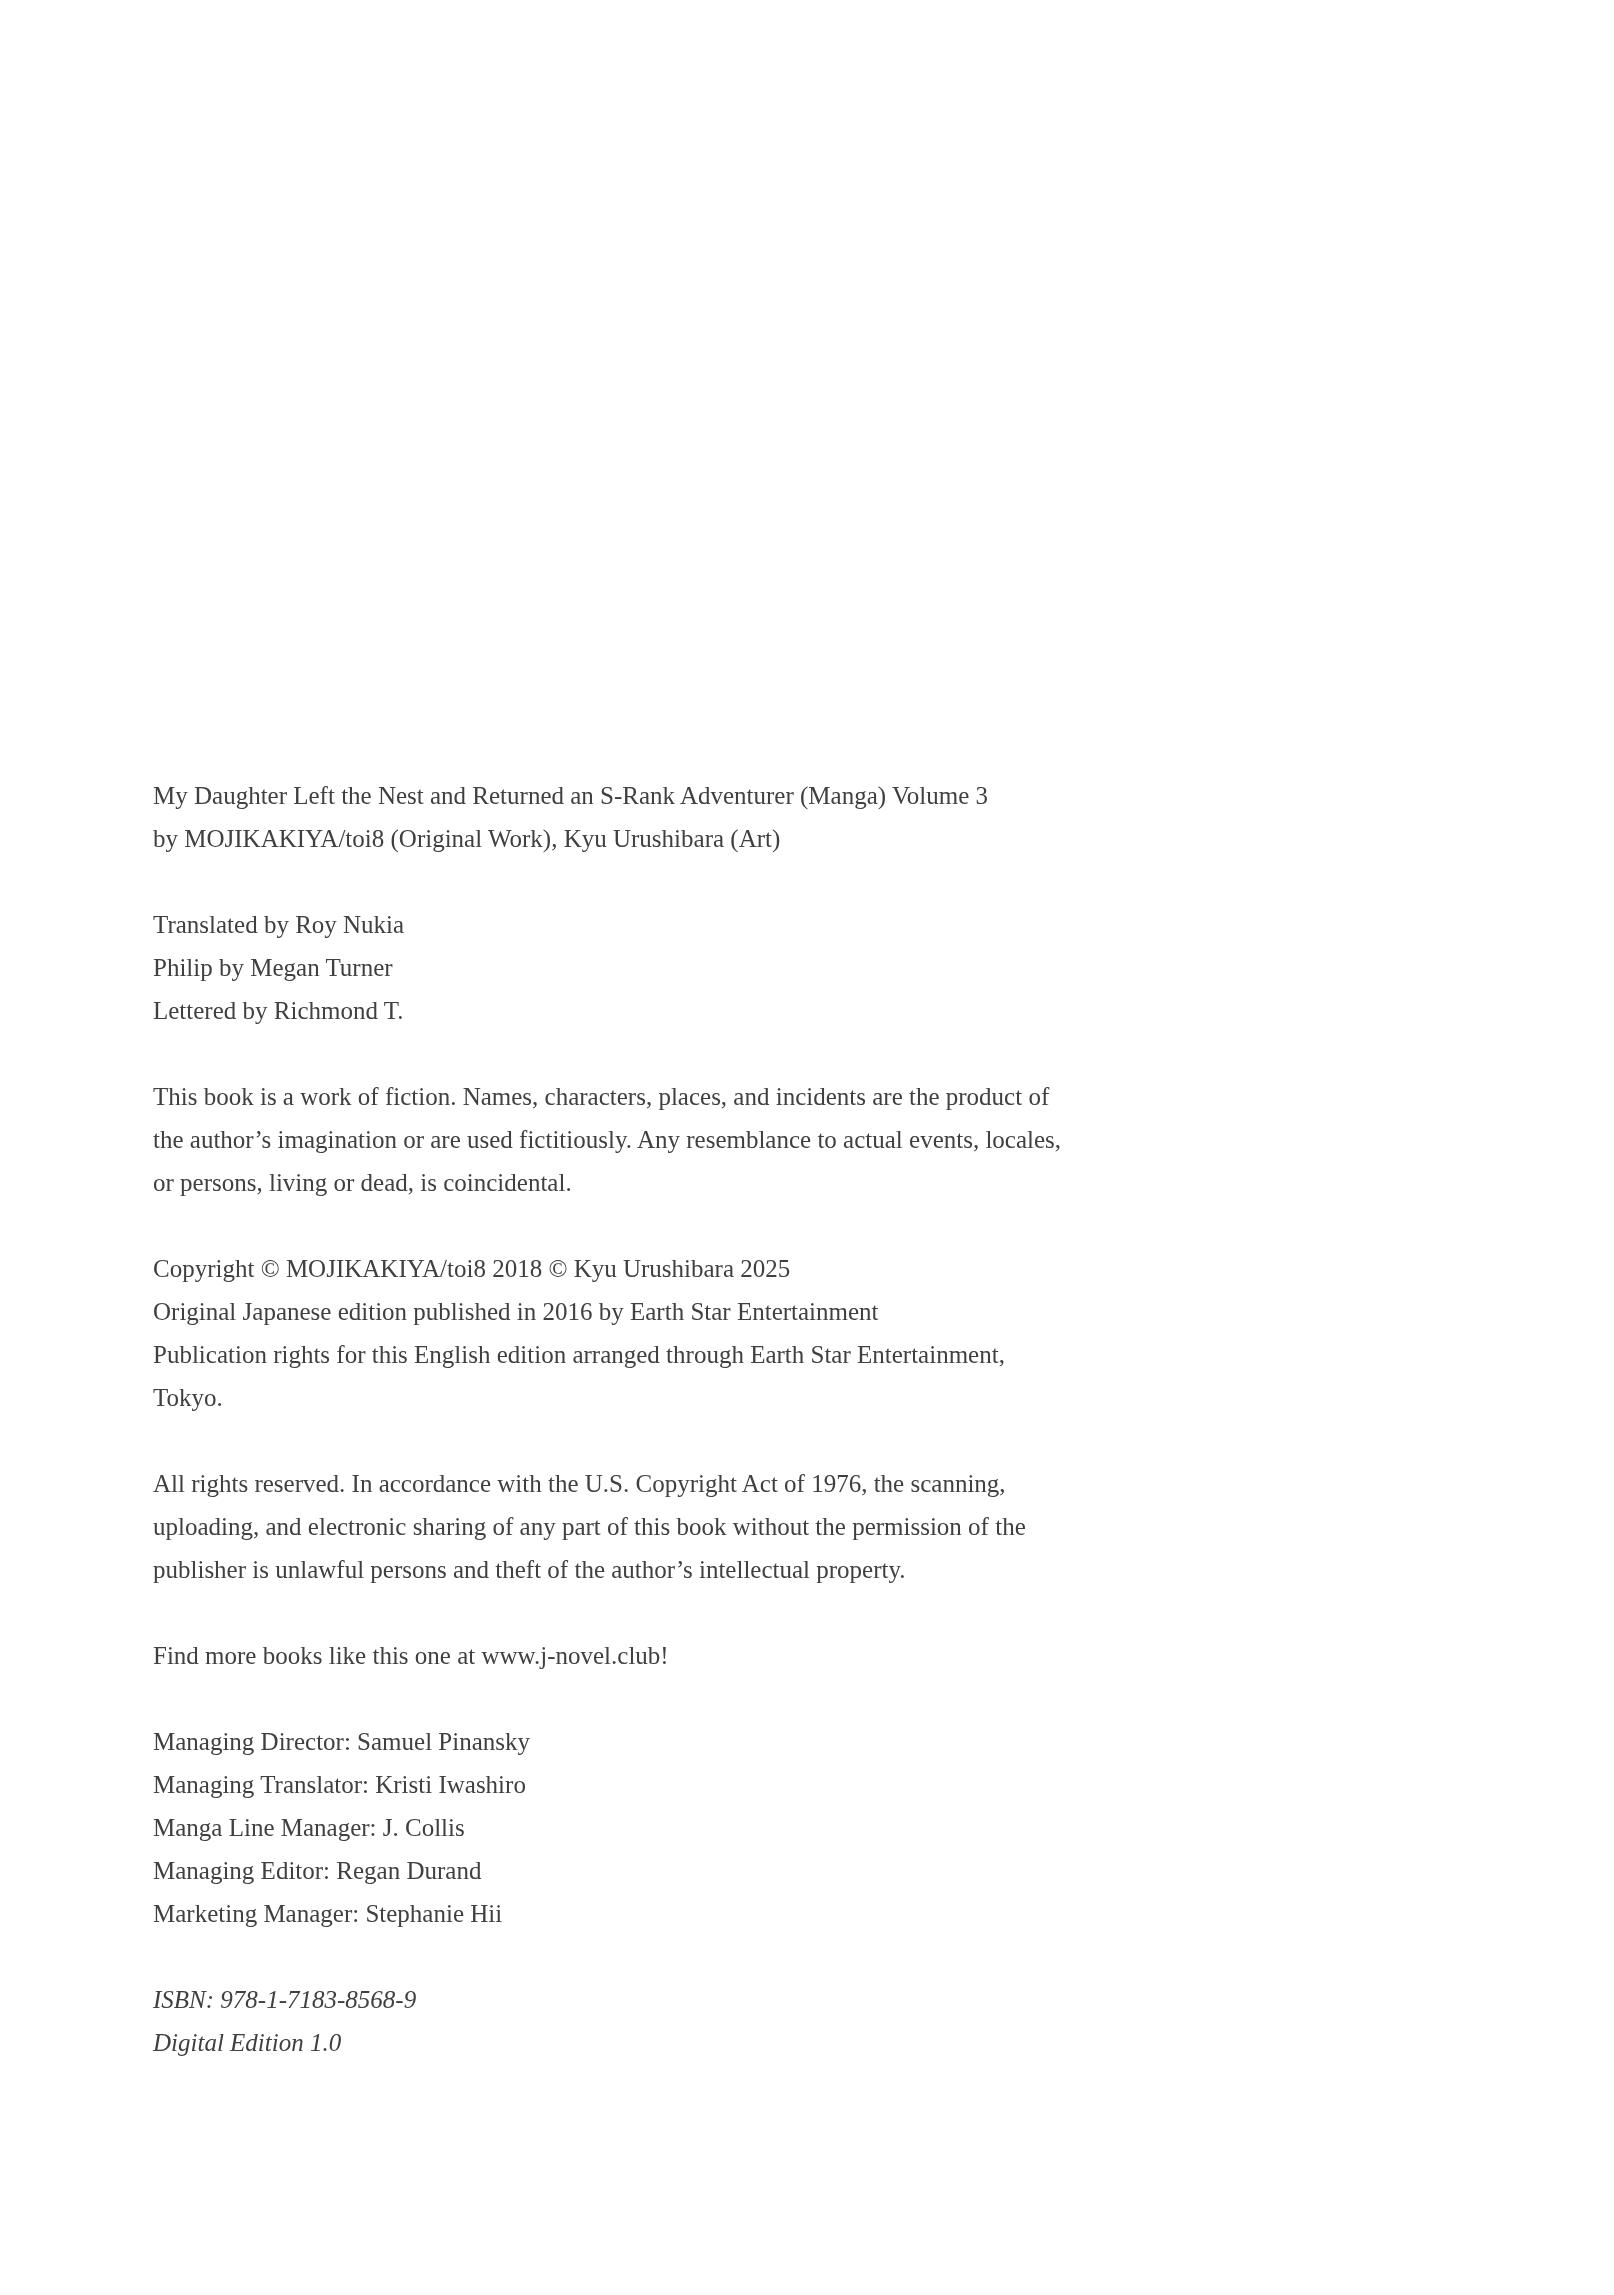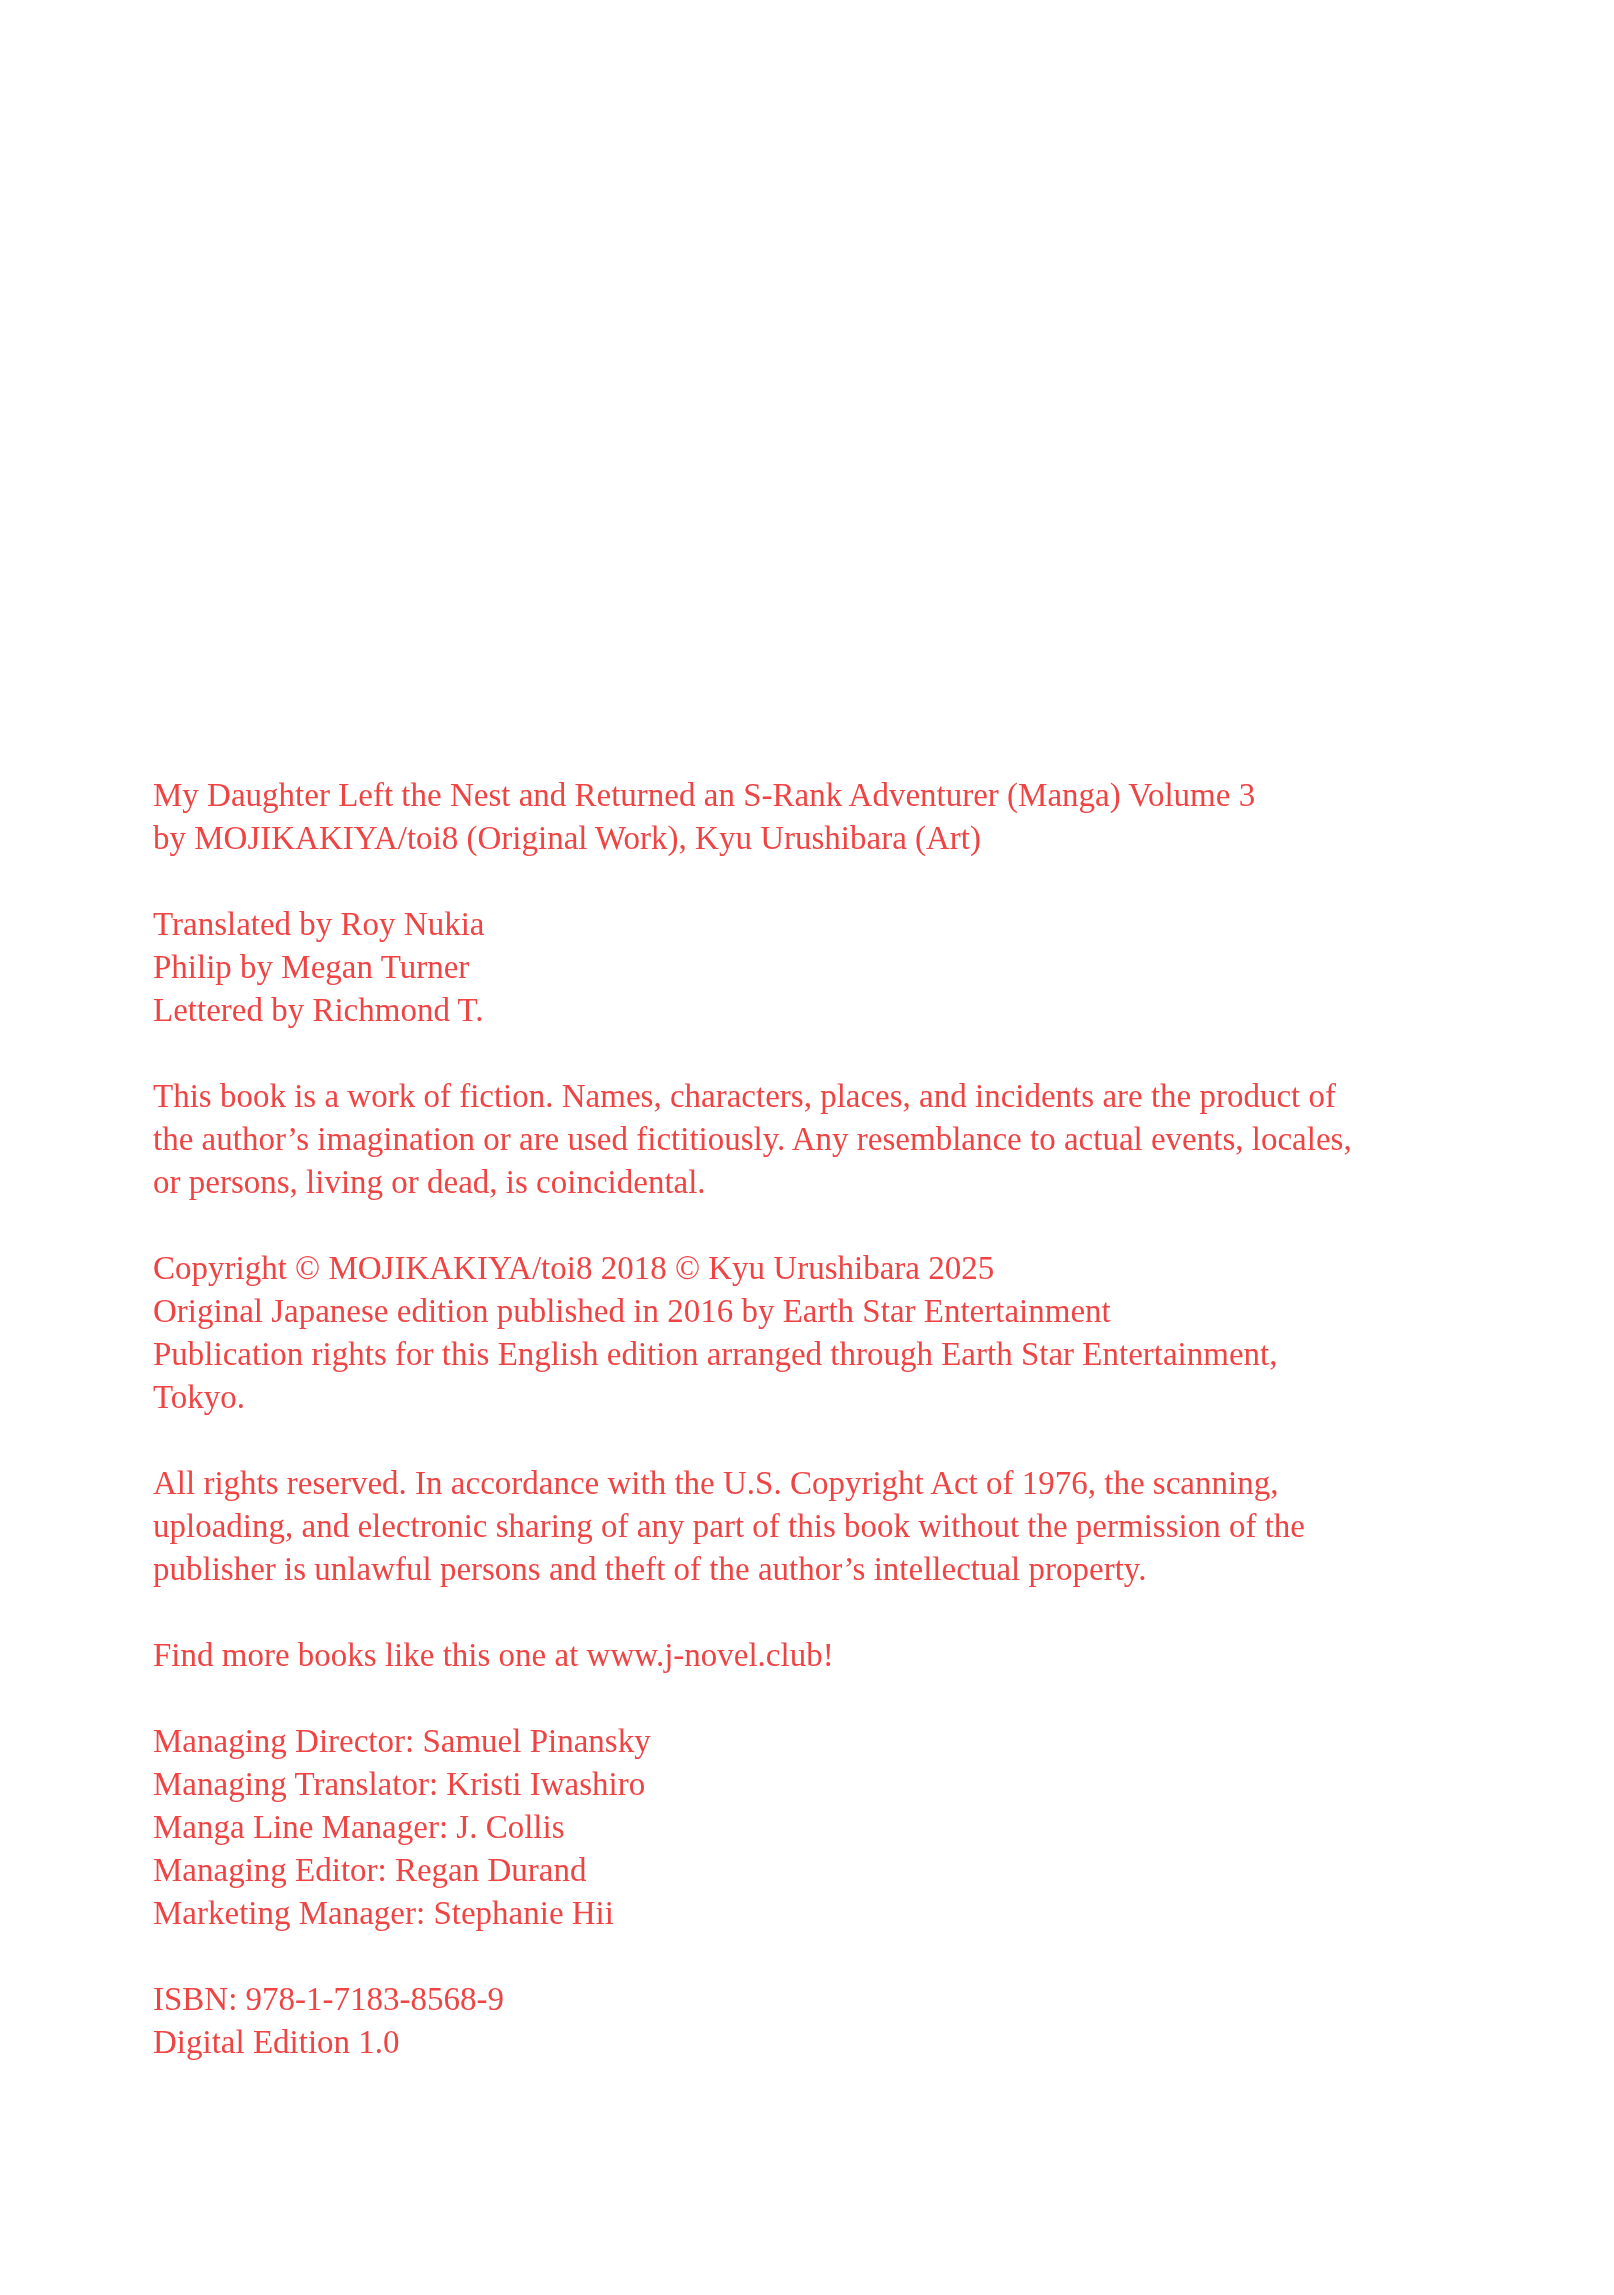--- a/index.html
+++ b/index.html
@@ -13,30 +13,31 @@
     height: 2295px;
     background: #ffffff;
     overflow: hidden;
     font-family: "Liberation Serif", "DejaVu Serif", serif;
   }
   .text-block {
     position: absolute;
     left: 153px;
     top: 774px;
     width: 1337px;
-    color: #ef4444;
-    font-size: 33px;
+    color: #404040;
+    font-size: 25px;
     line-height: 43px;
     font-weight: 400;
   }
   .para {
     margin: 0 0 43px 0;
   }
   .para:last-child {
     margin-bottom: 16px;
+    font-style: italic;
   }
   .line {
     white-space: nowrap;
   }
 </style>
 </head>
 <body>
 
 <div class="page">
   <div class="text-block">

